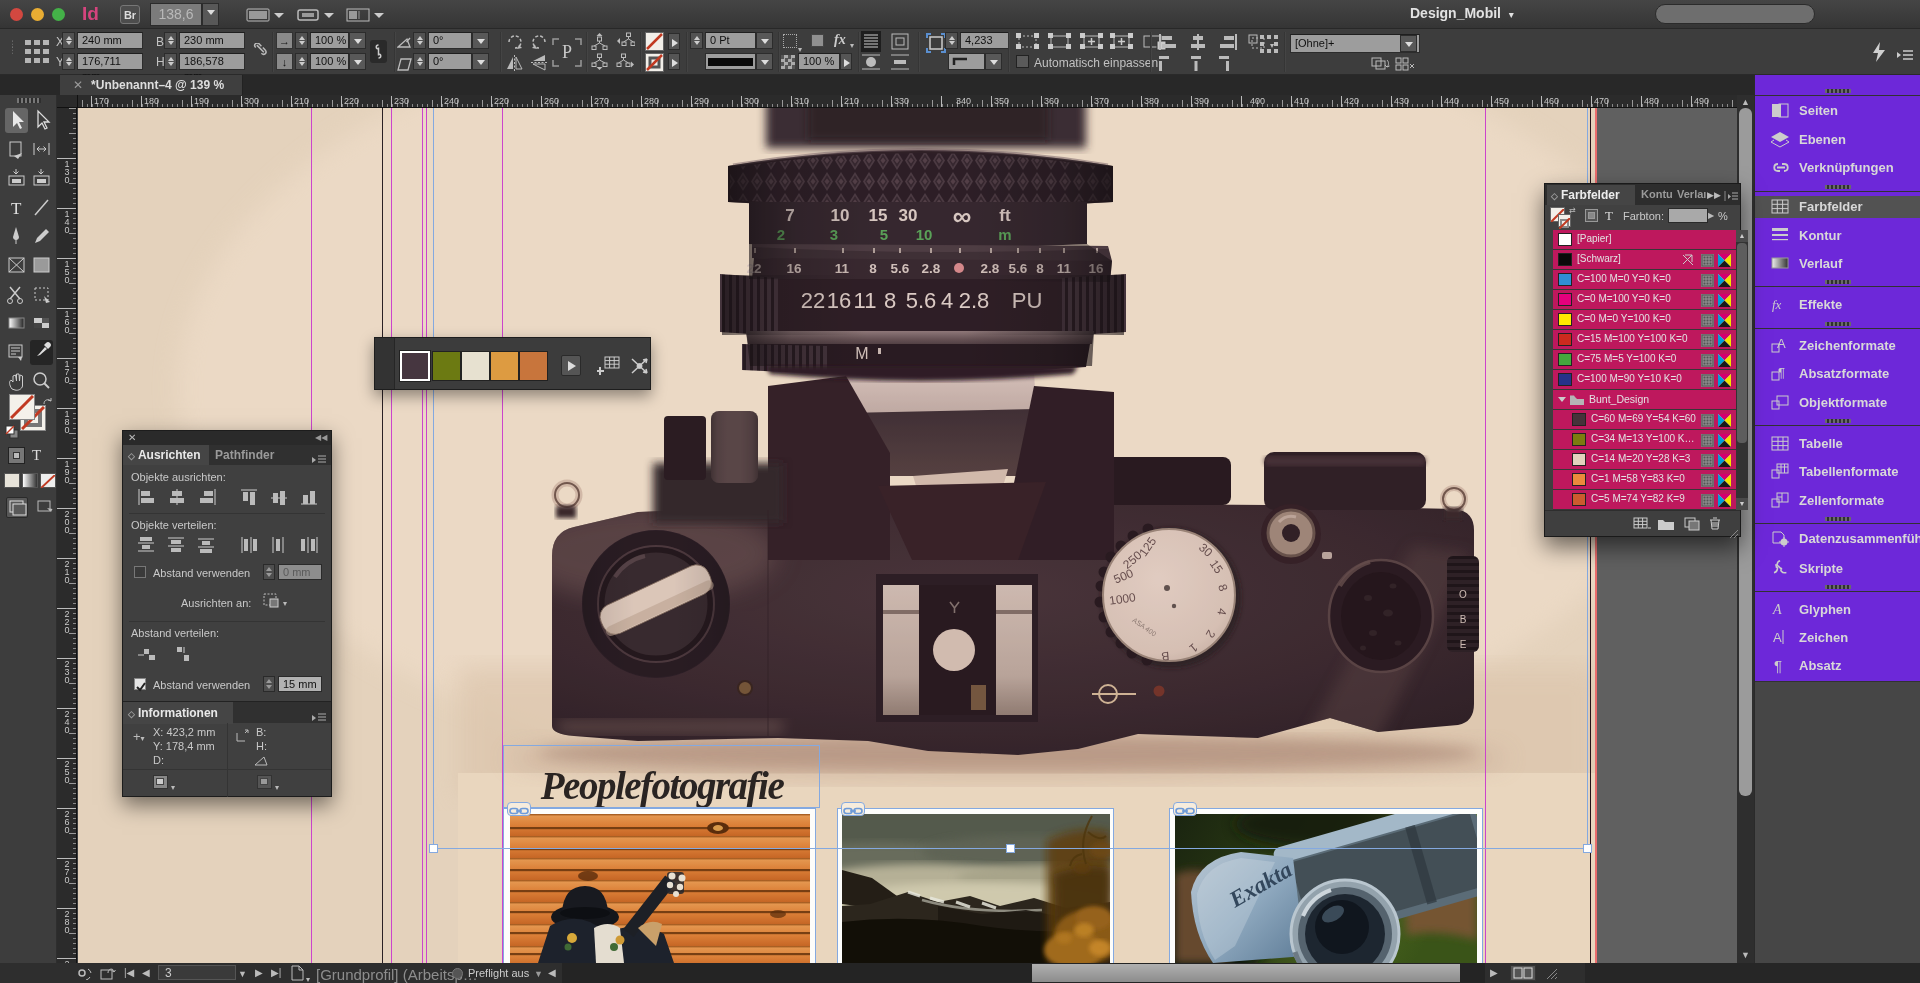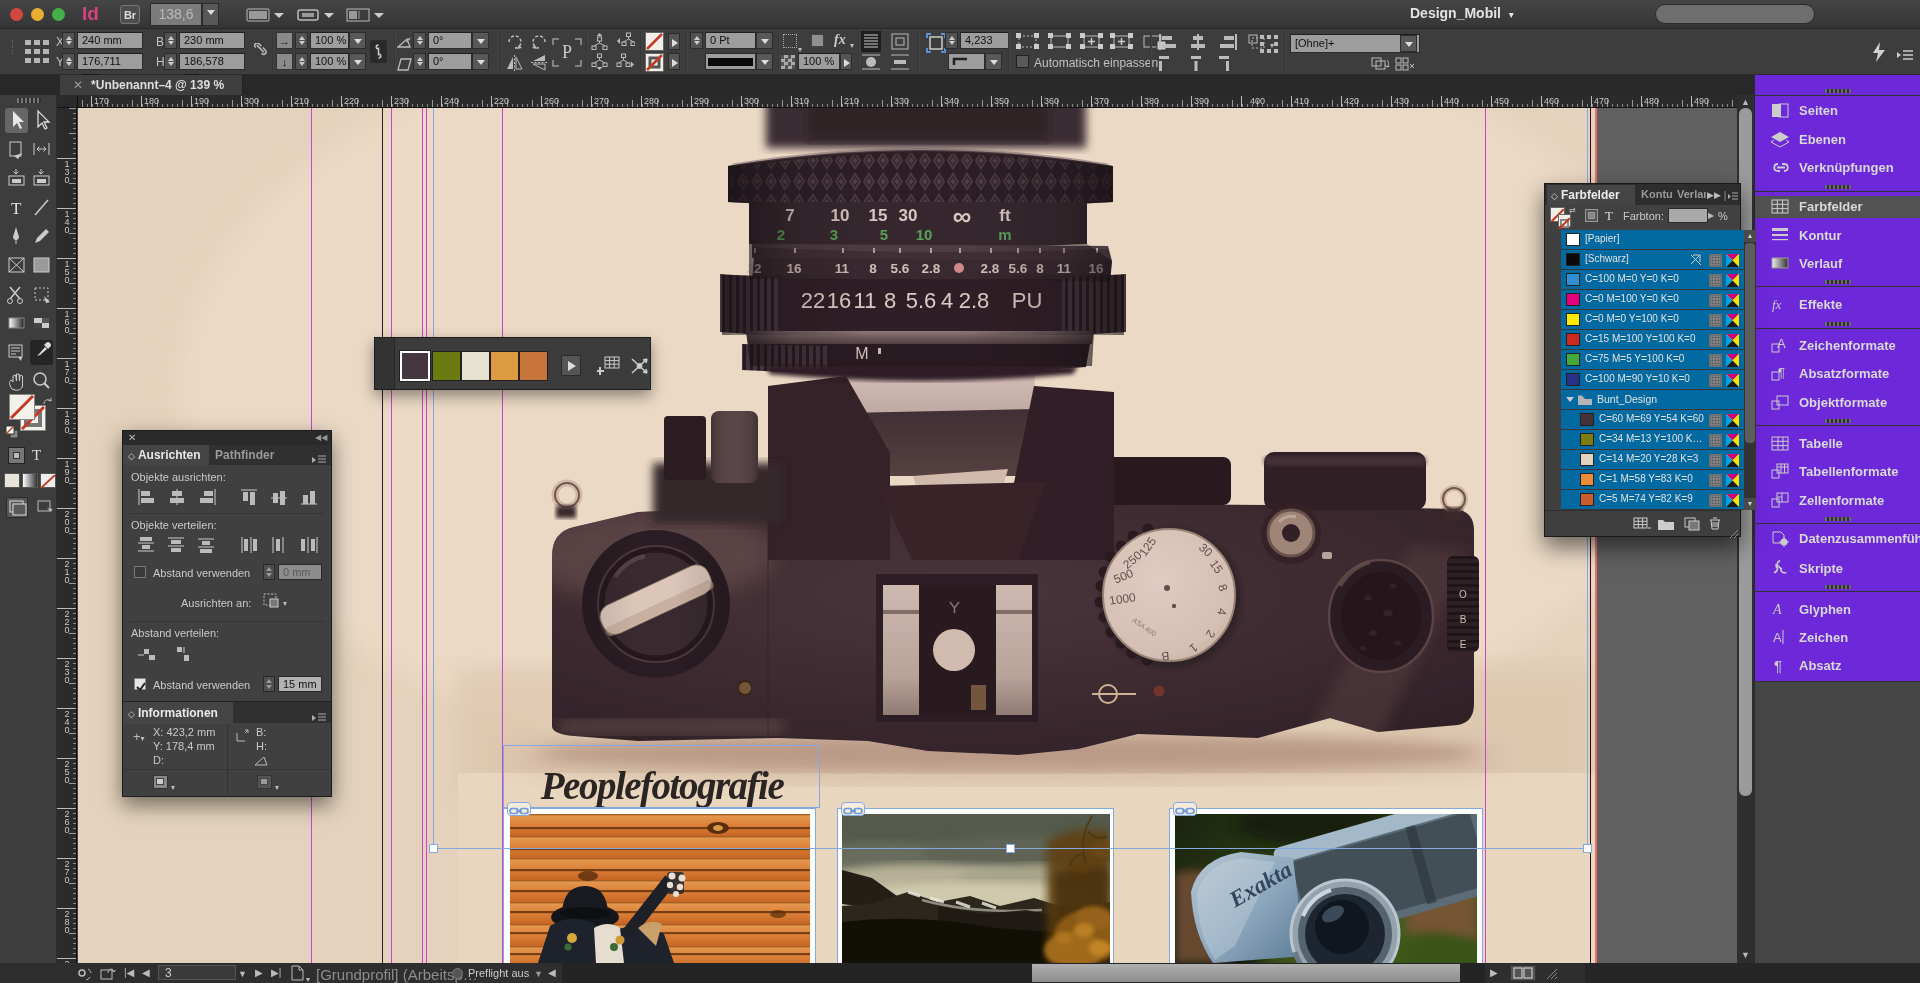--- a/index.html
+++ b/index.html
@@ -416,21 +416,21 @@
       <div class="rnum" style="left:384px;top:1px;border-left:1px solid #bbb;padding-left:2px;line-height:11px;">240</div>
       <div class="rnum" style="left:434px;top:1px;border-left:1px solid #bbb;padding-left:2px;line-height:11px;">220</div>
       <div class="rnum" style="left:484px;top:1px;border-left:1px solid #bbb;padding-left:2px;line-height:11px;">260</div>
       <div class="rnum" style="left:534px;top:1px;border-left:1px solid #bbb;padding-left:2px;line-height:11px;">270</div>
       <div class="rnum" style="left:584px;top:1px;border-left:1px solid #bbb;padding-left:2px;line-height:11px;">280</div>
       <div class="rnum" style="left:634px;top:1px;border-left:1px solid #bbb;padding-left:2px;line-height:11px;">290</div>
       <div class="rnum" style="left:684px;top:1px;border-left:1px solid #bbb;padding-left:2px;line-height:11px;">300</div>
       <div class="rnum" style="left:734px;top:1px;border-left:1px solid #bbb;padding-left:2px;line-height:11px;">310</div>
       <div class="rnum" style="left:784px;top:1px;border-left:1px solid #bbb;padding-left:2px;line-height:11px;">210</div>
       <div class="rnum" style="left:834px;top:1px;border-left:1px solid #bbb;padding-left:2px;line-height:11px;">330</div>
-      <div class="rnum" style="left:884px;top:1px;border-left:1px solid #bbb;padding-left:2px;line-height:11px;">340</div>
+      <div class="rnum" style="left:884px;top:1px;border-left:1px solid #bbb;padding-left:14px;line-height:11px;">340</div>
       <div class="rnum" style="left:934px;top:1px;border-left:1px solid #bbb;padding-left:2px;line-height:11px;">350</div>
       <div class="rnum" style="left:984px;top:1px;border-left:1px solid #bbb;padding-left:2px;line-height:11px;">360</div>
       <div class="rnum" style="left:1034px;top:1px;border-left:1px solid #bbb;padding-left:2px;line-height:11px;">370</div>
       <div class="rnum" style="left:1084px;top:1px;border-left:1px solid #bbb;padding-left:2px;line-height:11px;">380</div>
       <div class="rnum" style="left:1134px;top:1px;border-left:1px solid #bbb;padding-left:2px;line-height:11px;">390</div>
       <div class="rnum" style="left:1184px;top:1px;border-left:1px solid #bbb;padding-left:8px;line-height:11px;">400</div>
       <div class="rnum" style="left:1234px;top:1px;border-left:1px solid #bbb;padding-left:2px;line-height:11px;">410</div>
       <div class="rnum" style="left:1284px;top:1px;border-left:1px solid #bbb;padding-left:2px;line-height:11px;">420</div>
       <div class="rnum" style="left:1334px;top:1px;border-left:1px solid #bbb;padding-left:2px;line-height:11px;">430</div>
       <div class="rnum" style="left:1384px;top:1px;border-left:1px solid #bbb;padding-left:2px;line-height:11px;">440</div>
@@ -1421,21 +1421,21 @@
       <div class="abs" style="left:24px;top:1px;color:#bbb;font-size:8px;">⇄</div>
       <div class="abs" style="left:40px;top:4px;width:13px;height:13px;border:1px solid #999;background:#555;">
           <div style="position:absolute;left:2px;top:2px;width:7px;height:7px;background:#888;border:1px solid #999;"></div>
         </div>
       <div class="abs" style="left:60px;top:3px;color:#ddd;font-size:13px;font-family:'Liberation Serif',serif;">T</div>
       <div class="abs" style="left:78px;top:5px;color:#c9c9c9;font-size:11px;">Farbton:</div>
       <div class="abs" style="left:123px;top:3px;width:40px;height:15px;background:#a9a9a9;border:1px solid #2a2a2a;"></div>
       <div class="abs" style="left:163px;top:6px;color:#bbb;font-size:8px;">▶</div>
       <div class="abs" style="left:173px;top:5px;color:#c9c9c9;font-size:11px;">%</div>
     </div>
-    <div class="abs" id="fblist" style="left:16px;top:46px;width:190px;height:280px;background:#0369a1;">
+    <div class="abs" id="fblist" style="left:8px;top:46px;width:190px;height:280px;background:#be185d;">
         <div class="abs" style="left:0;top:0px;width:183px;height:20px;border-bottom:1px solid #373737;">
           <div class="abs" style="left:5px;top:3px;width:14px;height:13px;background:#ffffff;border:1px solid #222;"></div>
           <div class="abs" style="left:24px;top:3px;color:#e2e2e2;font-size:10px;white-space:nowrap;">[Papier]</div>
         </div>
         <div class="abs" style="left:0;top:20px;width:183px;height:20px;border-bottom:1px solid #373737;">
           <div class="abs" style="left:5px;top:3px;width:14px;height:13px;background:#0a0a0a;border:1px solid #222;"></div>
           <div class="abs" style="left:24px;top:3px;color:#e2e2e2;font-size:10px;white-space:nowrap;">[Schwarz]</div>
           <div class="abs" style="left:148px;top:3px;"><svg width="13" height="13">
               <rect width="13" height="13" fill="#8a8a8a"></rect>
               <rect x="1" y="1" width="11" height="11" fill="none" stroke="#555"></rect>

